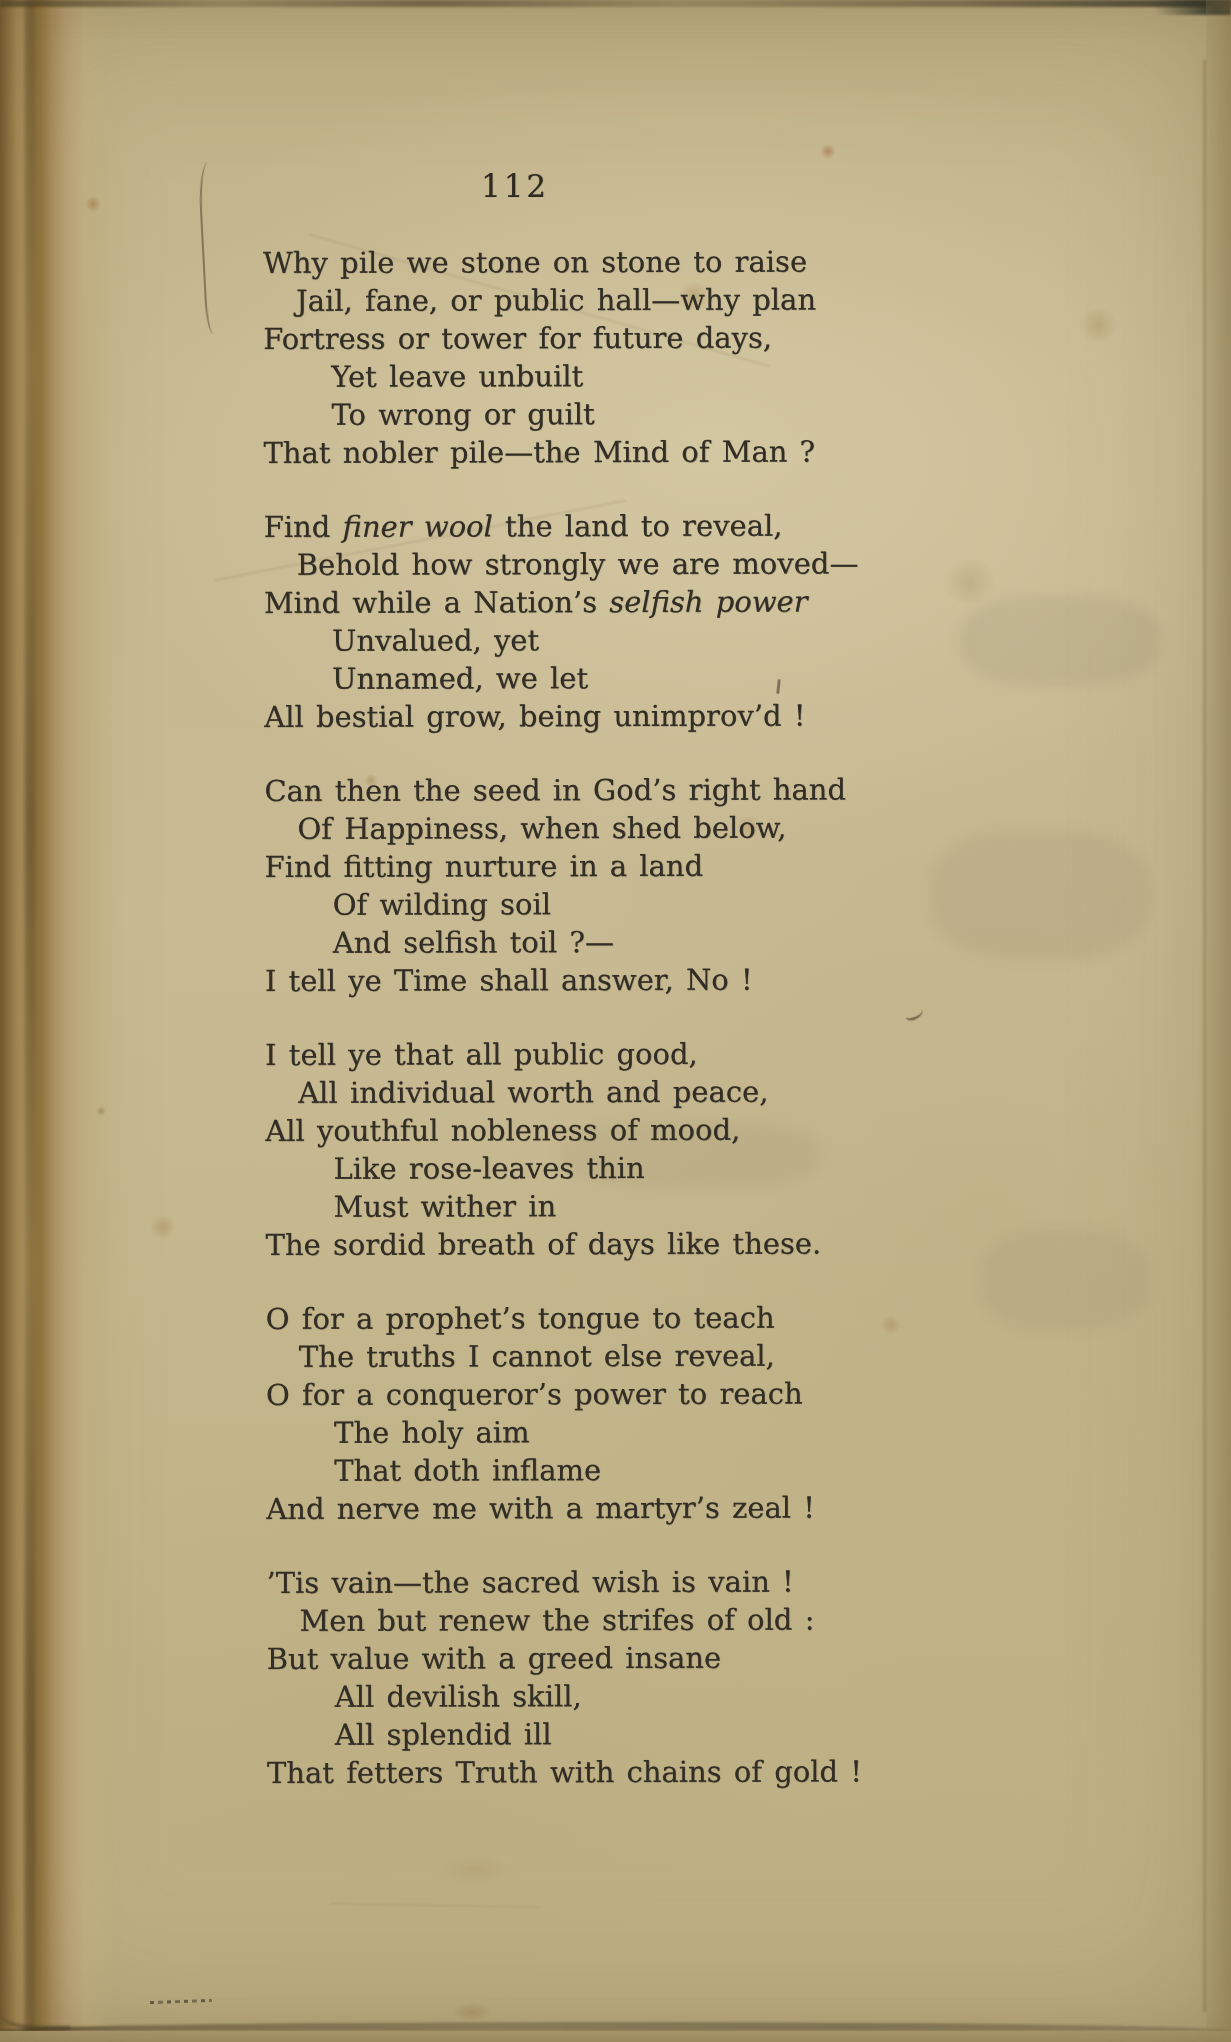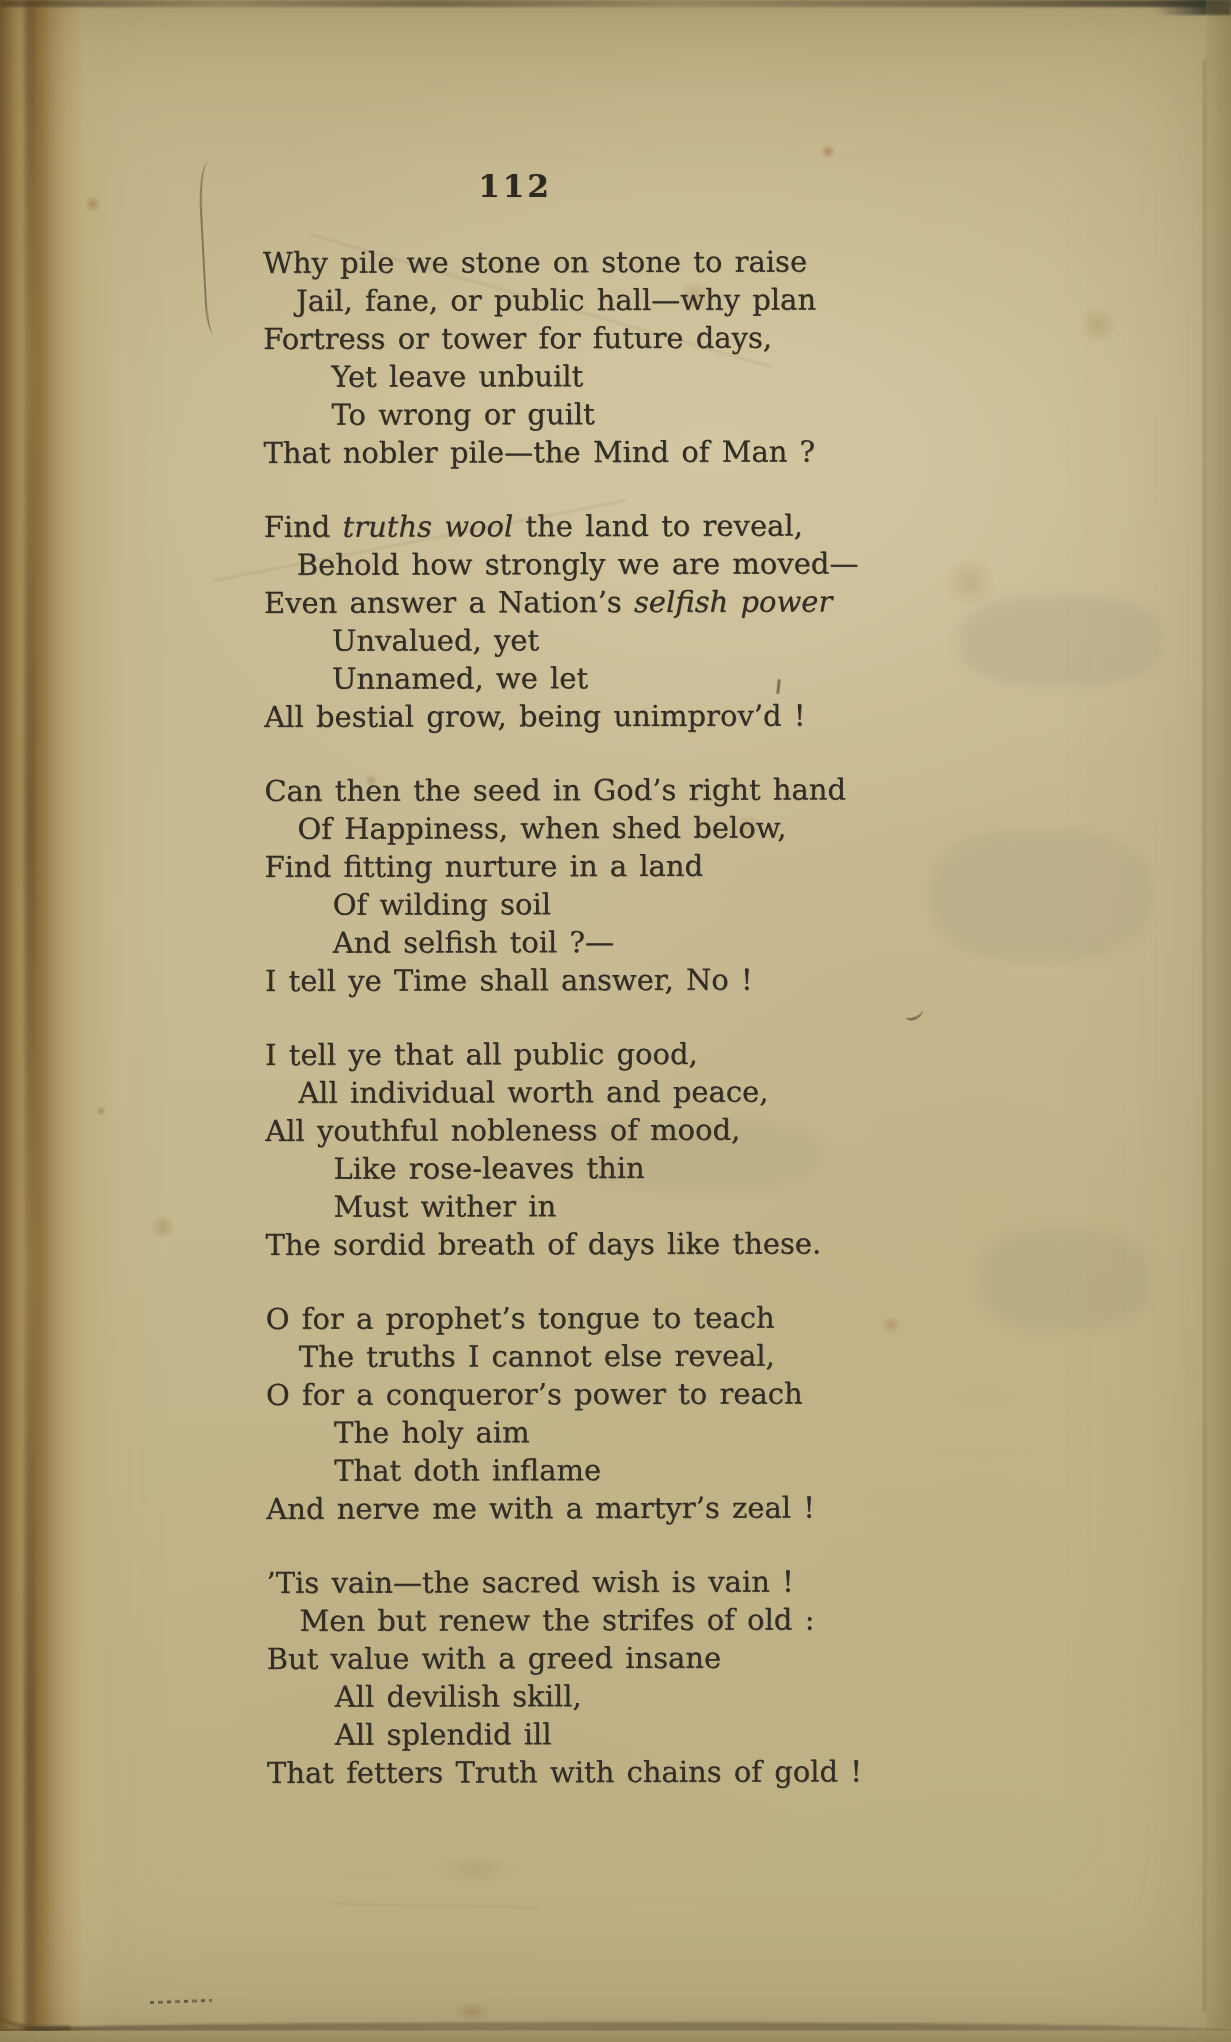--- a/index.html
+++ b/index.html
@@ -145,21 +145,21 @@
   .bleed { position: absolute; filter: blur(6px); pointer-events: none; border-radius: 40%; }
   #bl1 { left: 960px; top: 596px;  width: 200px; height: 90px;  background: rgba(118,118,92,0.12); }
   #bl2 { left: 930px; top: 830px;  width: 220px; height: 130px; background: rgba(118,118,92,0.11); }
   #bl3 { left: 980px; top: 1230px; width: 170px; height: 100px; background: rgba(118,118,92,0.10); }
   #bl4 { left: 560px; top: 1120px; width: 260px; height: 70px;  background: rgba(118,118,92,0.08); }
 
   
   #folio {
     position: absolute; left: 0; top: 168px; width: 1030px;
     text-align: center;
-    font-size: 31px; font-weight: bold; letter-spacing: 3px;
+    font-size: 31px; font-weight: normal; letter-spacing: 3px;
     color: #2e2a22;
     text-shadow: 0.4px 0.4px 0.8px rgba(40,35,25,0.55);
   }
   #poem {
     position: absolute; left: 265px; top: 243px; width: 720px;
     font-size: 29px; line-height: 38px;
     color: #322d25;
     word-spacing: 3px;
     text-shadow: 0.35px 0.35px 0.7px rgba(45,40,28,0.6);
     transform: rotate(-0.15deg);
@@ -217,23 +217,23 @@
     <div class="stanza">
       <div class="line ind0">Why pile we stone on stone to raise</div>
       <div class="line ind1">Jail, fane, or public hall—why plan</div>
       <div class="line ind0">Fortress or tower for future days,</div>
       <div class="line ind2">Yet leave unbuilt</div>
       <div class="line ind2">To wrong or guilt</div>
       <div class="line ind0">That nobler pile—the Mind of Man ?</div>
     </div>
 
     <div class="stanza">
-      <div class="line ind0"><span>Find </span><span class="it">truths wool</span><span> the land to reveal,</span></div>
+      <div class="line ind0"><span>Find </span><span class="it">finer wool</span><span> the land to reveal,</span></div>
       <div class="line ind1">Behold how strongly we are moved—</div>
-      <div class="line ind0"><span>Even answer a Nation’s </span><span class="it">selfish power</span><span></span></div>
+      <div class="line ind0"><span>Mind while a Nation’s </span><span class="it">selfish power</span><span></span></div>
       <div class="line ind2">Unvalued, yet</div>
       <div class="line ind2">Unnamed, we let</div>
       <div class="line ind0">All bestial grow, being unimprov’d !</div>
     </div>
 
     <div class="stanza">
       <div class="line ind0">Can then the seed in God’s right hand</div>
       <div class="line ind1">Of Happiness, when shed below,</div>
       <div class="line ind0">Find fitting nurture in a land</div>
       <div class="line ind2">Of wilding soil</div>

